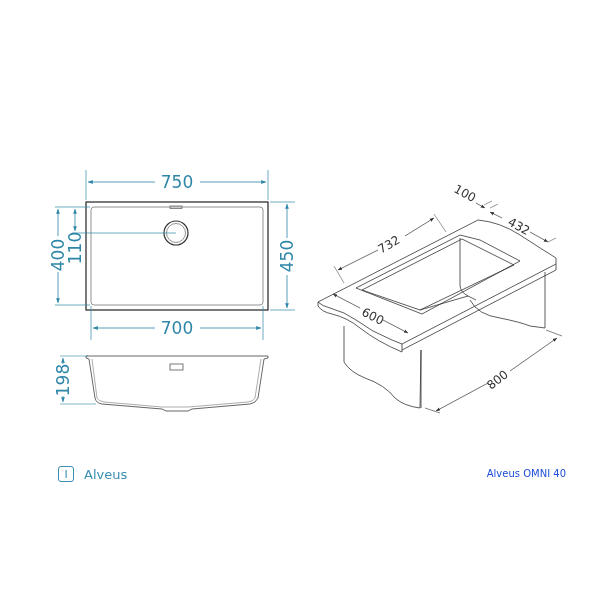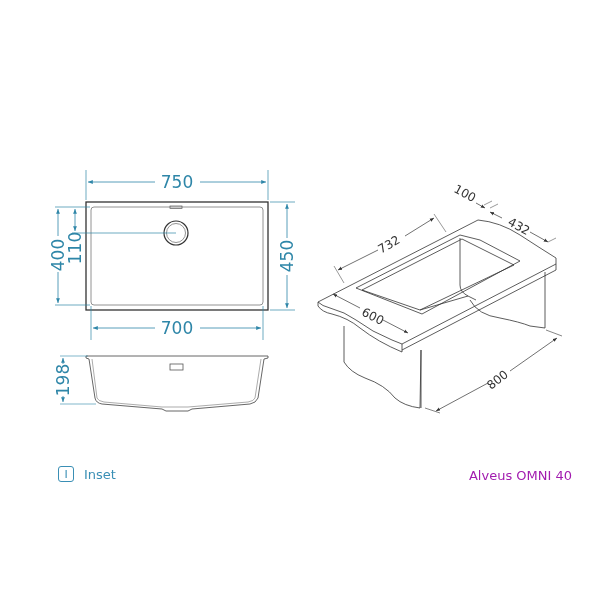--- a/index.html
+++ b/index.html
@@ -3,21 +3,21 @@
   <meta charset="utf-8">
   <style>
     html, body { margin: 0; padding: 0; background: #ffffff; }
     body { width: 604px; height: 604px; position: relative; overflow: hidden; font-family: "DejaVu Sans", sans-serif; }
     .canvas { position: absolute; left: 0; top: 0; width: 604px; height: 604px; }
     .dim-text { font-family: "DejaVu Sans", sans-serif; fill: #2e86a8; font-size: 17px; }
     .iso-text { font-family: "DejaVu Sans", sans-serif; fill: #333333; font-size: 12px; }
     .footer-left { position: absolute; left: 58px; top: 466px; display: flex; align-items: center; gap: 10px; }
     .inset-badge { width: 14px; height: 14px; border: 1.3px solid #3a8fb5; border-radius: 3px; display: flex; align-items: center; justify-content: center; color: #3a8fb5; font-size: 11px; line-height: 1; }
     .inset-label { color: #3a8fb5; font-size: 13px; }
-    .footer-right { position: absolute; right: 32px; top: 468px; color: #a21caf; font-size: 13px; }
+    .footer-right { position: absolute; right: 38px; top: 468px; color: #1d4ed8; font-size: 10px; }
   </style>
 </head>
 <body>
 
 <svg class="canvas" viewBox="0 0 604 604" xmlns="http://www.w3.org/2000/svg">
   <defs>
     <marker id="arr" viewBox="0 0 10 10" refX="10" refY="5" markerWidth="6" markerHeight="6" orient="auto-start-reverse">
       <path d="M0,1 L10,5 L0,9 z" fill="#2e86a8"></path>
     </marker>
     <marker id="arrk" viewBox="0 0 10 10" refX="10" refY="5" markerWidth="6" markerHeight="6" orient="auto-start-reverse">
@@ -118,15 +118,15 @@
 
     <line x1="476" y1="203" x2="485" y2="208" stroke-width="0.7" marker-end="url(#arrk)"></line>
     <line x1="484" y1="205" x2="492" y2="201" stroke-width="0.5"></line>
     <line x1="490" y1="208" x2="498" y2="204" stroke-width="0.5"></line>
     <text class="iso-text" stroke="none" transform="translate(463,197) rotate(28)" text-anchor="middle">100</text>
   </g>
 </svg>
 
 <div class="footer-left">
   <span class="inset-badge">I</span>
-  <span class="inset-label">Inset</span>
+  <span class="inset-label">Alveus</span>
 </div>
 <div class="footer-right">Alveus OMNI 40</div>
 
 </body></html>

